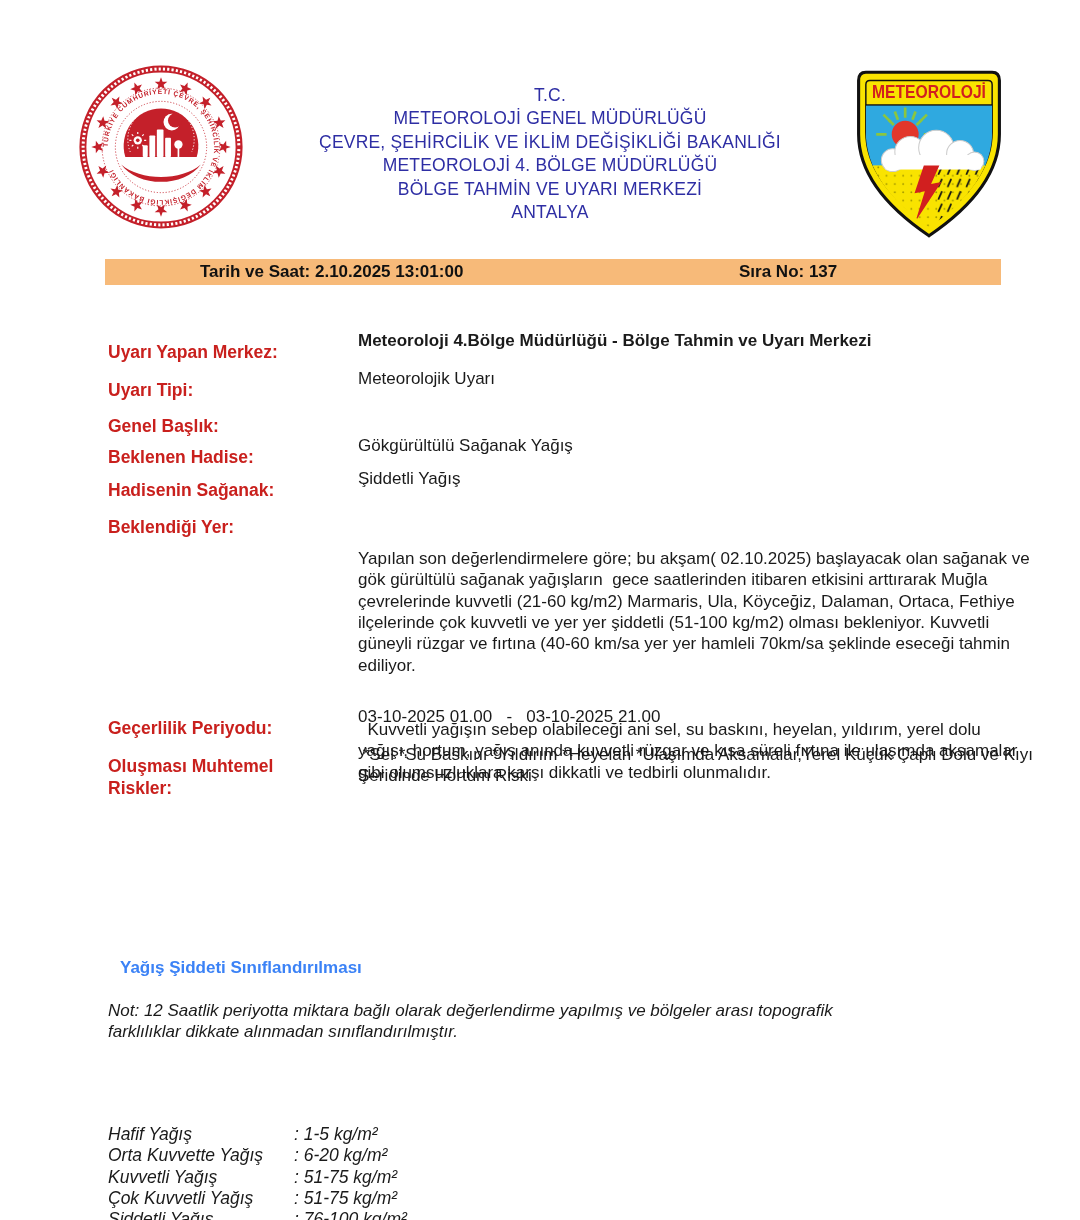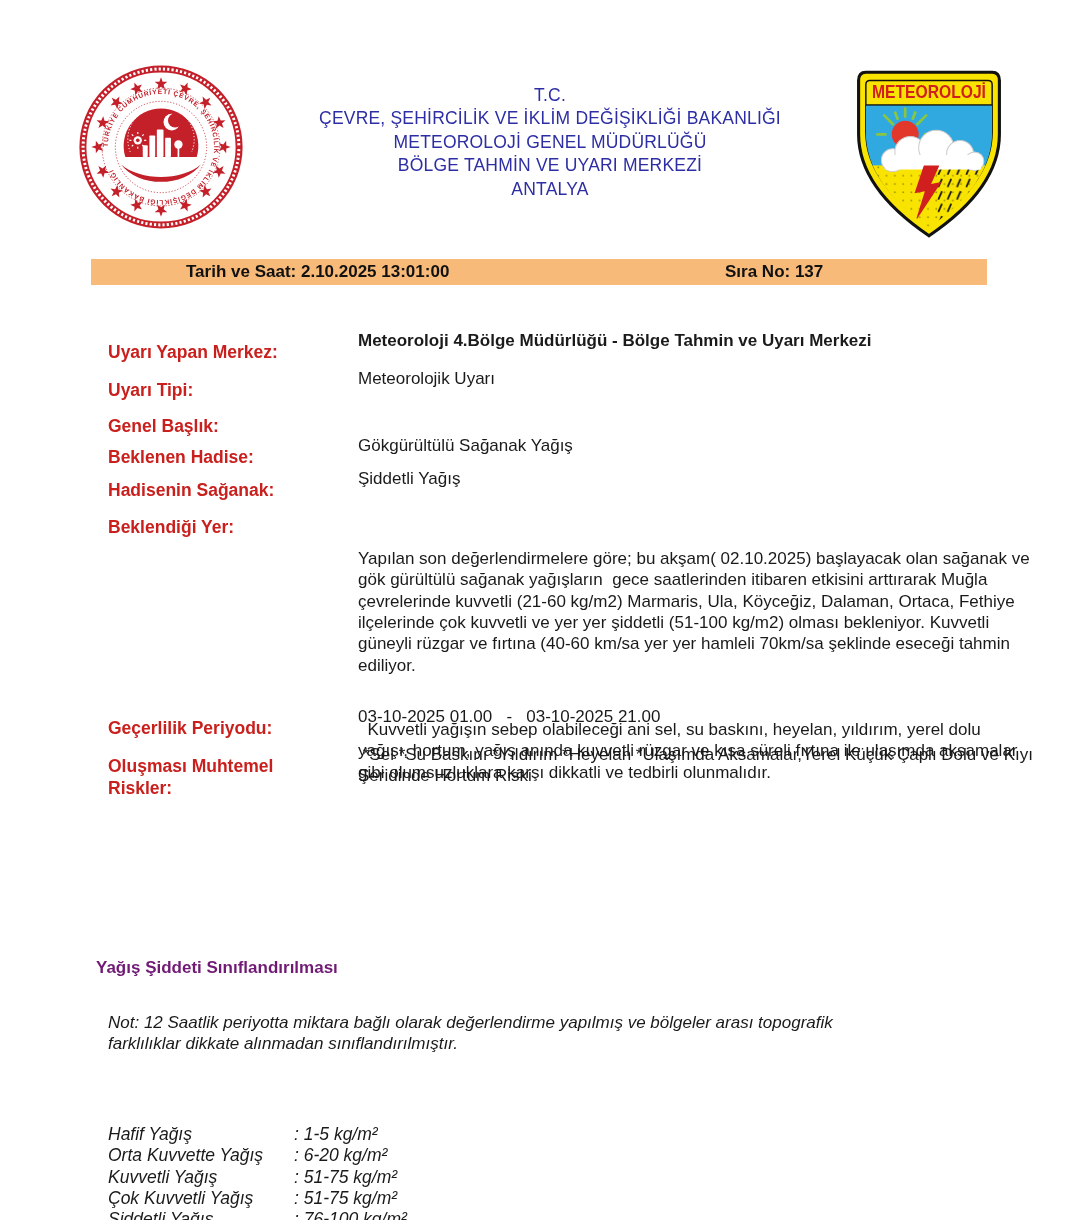--- a/index.html
+++ b/index.html
@@ -11,45 +11,45 @@
   .header-text {
     position:absolute; left:240px; top:84px; width:620px;
     text-align:center; color:#2e2ea4; font-weight:normal;
     font-size:17.5px; line-height:23.4px; letter-spacing:0.2px;
   }
   .seal-logo   { position:absolute; left:78px;  top:56px; width:166px; height:182px; }
   .shield-logo { position:absolute; left:851px; top:66px; width:156px; height:176px; }
 
   
   .info-bar {
-    position:absolute; left:91px; top:259px; width:896px; height:26px;
+    position:absolute; left:105px; top:259px; width:896px; height:26px;
     background:#f7ba79;
   }
   .info-bar .bar-date   { position:absolute; left:95px;  top:3px; font-weight:bold; font-size:17px; color:#111; white-space:pre; }
   .info-bar .bar-serial { position:absolute; left:634px; top:3px; font-weight:bold; font-size:17px; color:#111; white-space:pre; }
 
   
   .flabel {
     position:absolute; left:108px; width:228px;
     color:#c9201d; font-weight:bold; font-size:17.5px; line-height:22px;margin-top:12px;
   }
   .fvalue {
     position:absolute; left:342px; width:676px;
     font-size:17px; line-height:21.4px; color:#1a1a1a; white-space:pre-wrap;margin-left:16px;
   }
   .fvalue.bold { font-weight:bold; }
 
   
   .class-title {
-    position:absolute; left:96px; top:958px;
-    color:#701a75; font-weight:bold; font-size:17px;
+    position:absolute; left:120px; top:958px;
+    color:#3b82f6; font-weight:bold; font-size:17px;
   }
   .class-note {
     position:absolute; left:108px; top:1000px; width:800px;
-    font-style:italic; font-size:17px; line-height:21px; color:#1a1a1a;margin-top:12px;
+    font-style:italic; font-size:17px; line-height:21px; color:#1a1a1a;
   }
   .class-list { position:absolute; left:108px; top:1124px; width:560px; }
   .class-row  { display:flex; font-style:italic; font-size:17.5px; line-height:21.3px; color:#1a1a1a; }
   .class-row .c-label { width:186px; flex:0 0 186px; }
   .class-row .c-value { white-space:pre; }
 </style>
 </head>
 <body>
 
 <div class="page">
@@ -109,22 +109,23 @@
         <rect x="105" y="89" width="7" height="23" rx="1"></rect>
         <circle cx="121" cy="97" r="5"></circle>
         <rect x="120" y="100" width="2" height="12"></rect>
       </g>
       <path d="M52,121 C 75,141 125,141 148,121 C 128,149 72,149 52,121 Z" fill="#c4202a"></path>
     </g>
   </svg>
 
   <div class="header-text">
     <div>T.C.</div>
+    <div>METEOROLOJİ GENEL MÜDÜRLÜĞÜ</div>
     <div>ÇEVRE, ŞEHİRCİLİK VE İKLİM DEĞİŞİKLİĞİ BAKANLIĞI</div>
-    <div>METEOROLOJİ GENEL MÜDÜRLÜĞÜ</div>
+    <div>METEOROLOJİ 4. BÖLGE MÜDÜRLÜĞÜ</div>
     <div>BÖLGE TAHMİN VE UYARI MERKEZİ</div>
     <div>ANTALYA</div>
   </div>
 
   <svg class="shield-logo" viewBox="0 0 150 170">
     <defs>
       <clipPath id="innerShield">
         <path d="M14,38 L136,38 L136,64 Q136,114 75,156 Q14,114 14,64 Z"></path>
       </clipPath>
       <pattern id="rainP" width="9" height="12" patternUnits="userSpaceOnUse">

